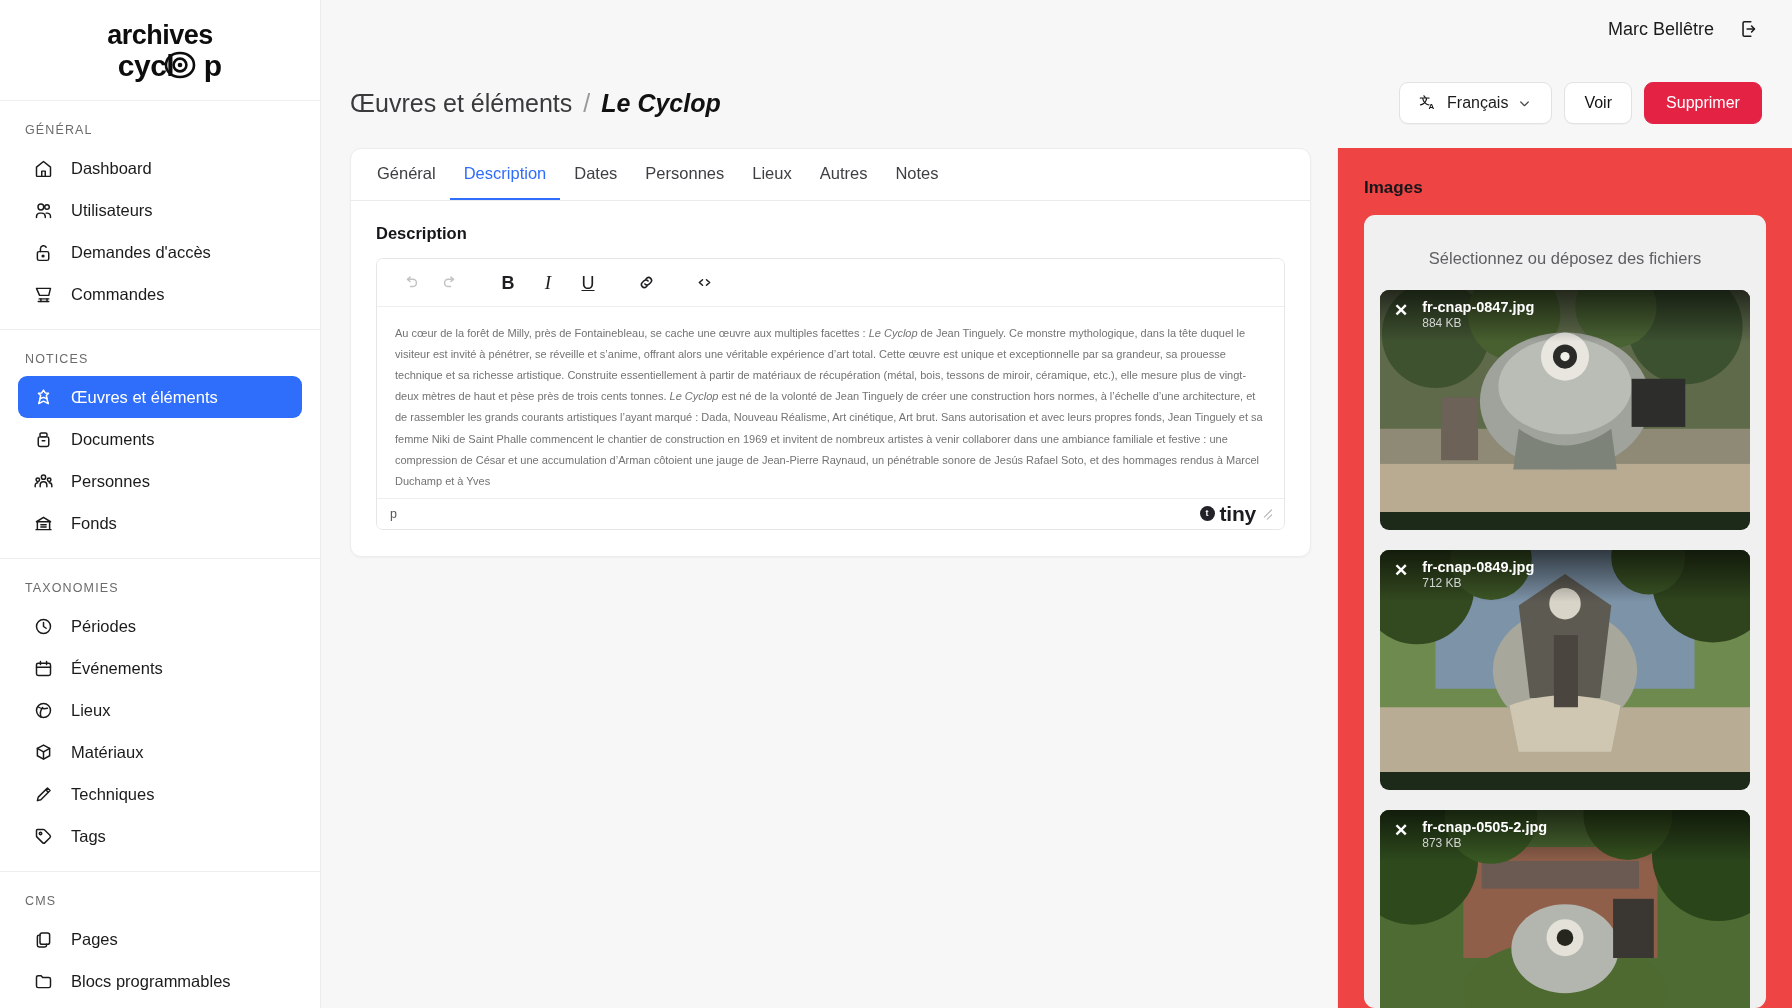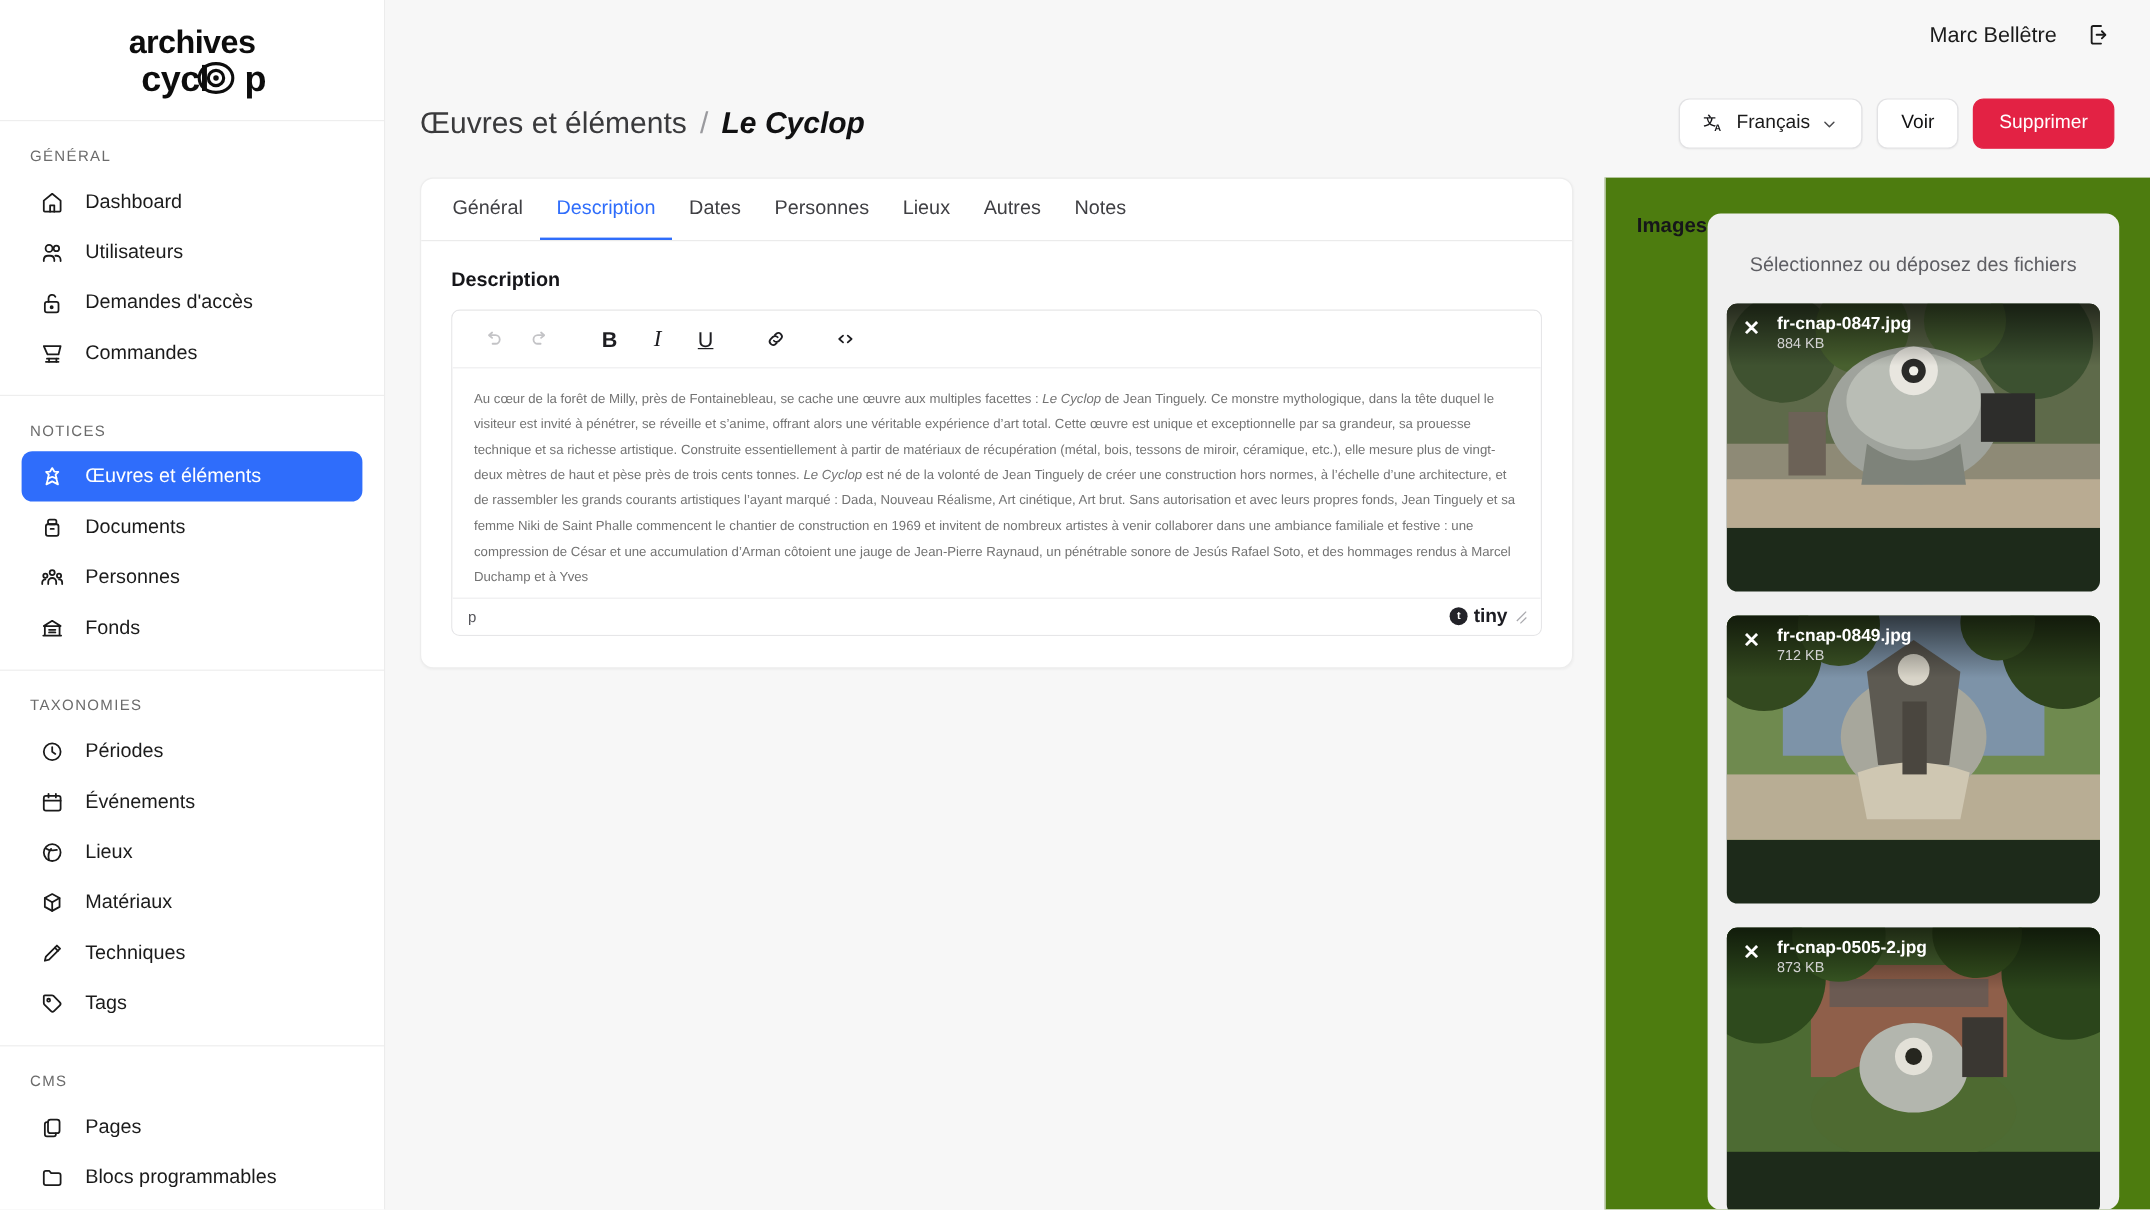--- a/index.html
+++ b/index.html
@@ -140,34 +140,34 @@
 
   .editor-status {
     height: 31px; flex: 0 0 31px; border-top: 1px solid #eeeeef;
     display: flex; align-items: center; padding: 0 9px 0 13px;
     background: #ffffff; position: relative;
   }
   .status-path { font-size: 12.5px; color: #56565b; }
   .status-brand { margin-left: auto; display: flex; align-items: center; gap: 5px; }
   .brand-mark { width: 15px; height: 15px; border-radius: 50%; background: #222228; display:flex; align-items:center; justify-content:center; }
   .brand-mark span { color: #fff; font-size: 9px; font-weight: 700; line-height:1; }
-  .brand-text { font-size: 16px; font-weight: 700; color: #1c1c22; letter-spacing: -0.01em; }
+  .brand-text { font-size: 21px; font-weight: 700; color: #1c1c22; letter-spacing: -0.01em; }
   .resize-grip { margin-left: 8px; width: 11px; height: 11px; position: relative; cursor: nwse-resize; }
   .resize-grip:before, .resize-grip:after {
     content:""; position:absolute; background:#a9a9ae; height:1px; width:11px; transform-origin: left center;
   }
   .resize-grip:before { top: 9px; left:0; transform: rotate(-45deg); }
   .resize-grip:after  { top: 11px; left:3px; width:7px; transform: rotate(-45deg); }
 
   
   .side-panel {
     width: 455px; flex: 0 0 455px;
-    background: #4d7c0f; border-left: 1px solid #ededed;
+    background: #ef4444; border-left: 1px solid #ededed;
     padding: 30px 26px 0 26px;
-    overflow: hidden; display:flex; flex-direction:row;
+    overflow: hidden; display:flex; flex-direction:column;
     margin-right: -30px;
     height: 860px;
   }
   .panel-title { font-size: 17px; font-weight: 700; color: #16161a; margin-bottom: 17px; }
   .dropzone {
     background: #f0f0f0; border-radius: 11px; padding: 34px 0 14px 0;
     display:flex; flex-direction:column; align-items:center; gap: 22px;
     flex: 1 1 auto; min-height: 0; overflow: hidden;
   }
   .dropzone-label { font-size: 16.5px; color: #5e5e63; }

